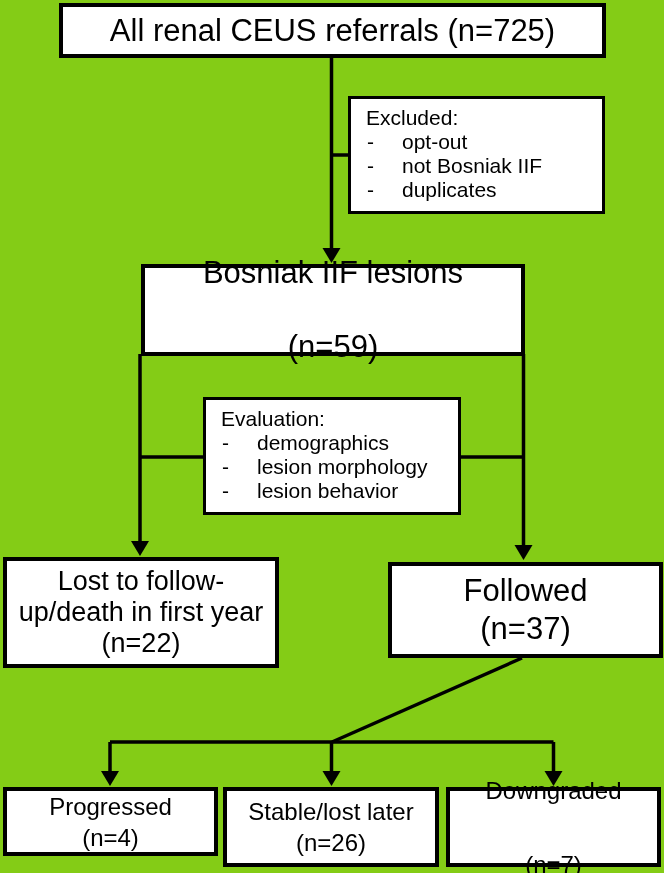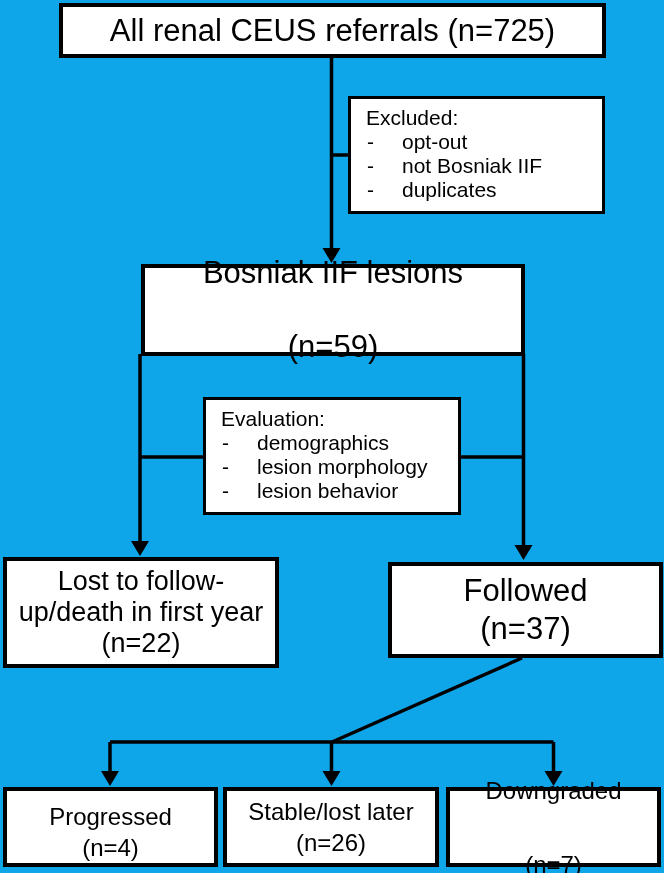--- a/index.html
+++ b/index.html
@@ -4,21 +4,21 @@
 <style>
   html, body {
     margin: 0;
     padding: 0;
     background: #ffffff;
   }
   .canvas {
     position: relative;
     width: 664px;
     height: 873px;
-    background: #0ea5e9;
+    background: #84cc16;
     font-family: "Liberation Sans", sans-serif;
     color: #000000;
     overflow: hidden;
   }
   .wires {
     position: absolute;
     left: 0;
     top: 0;
     width: 664px;
     height: 873px;
@@ -125,21 +125,21 @@
     <div class="tline">Lost to follow-</div>
     <div class="tline">up/death in first year</div>
     <div class="tline">(n=22)</div>
   </div>
 
   <div class="node center fs31" style="left:388px; top:562px; width:275px; height:96px;">
     <div class="tline">Followed</div>
     <div class="tline">(n=37)</div>
   </div>
 
-  <div class="node center fs24" style="left:3px; top:787px; width:215px; height:80px;justify-content:flex-end;">
+  <div class="node center fs24" style="left:3px; top:787px; width:215px; height:69px;">
     <div class="tline">Progressed</div>
     <div class="tline">(n=4)</div>
   </div>
 
   <div class="node center fs24" style="left:223px; top:787px; width:216px; height:80px;">
     <div class="tline">Stable/lost later</div>
     <div class="tline">(n=26)</div>
   </div>
 
   <div class="node center fs24" style="left:446px; top:787px; width:215px; height:80px;gap:43px;">

